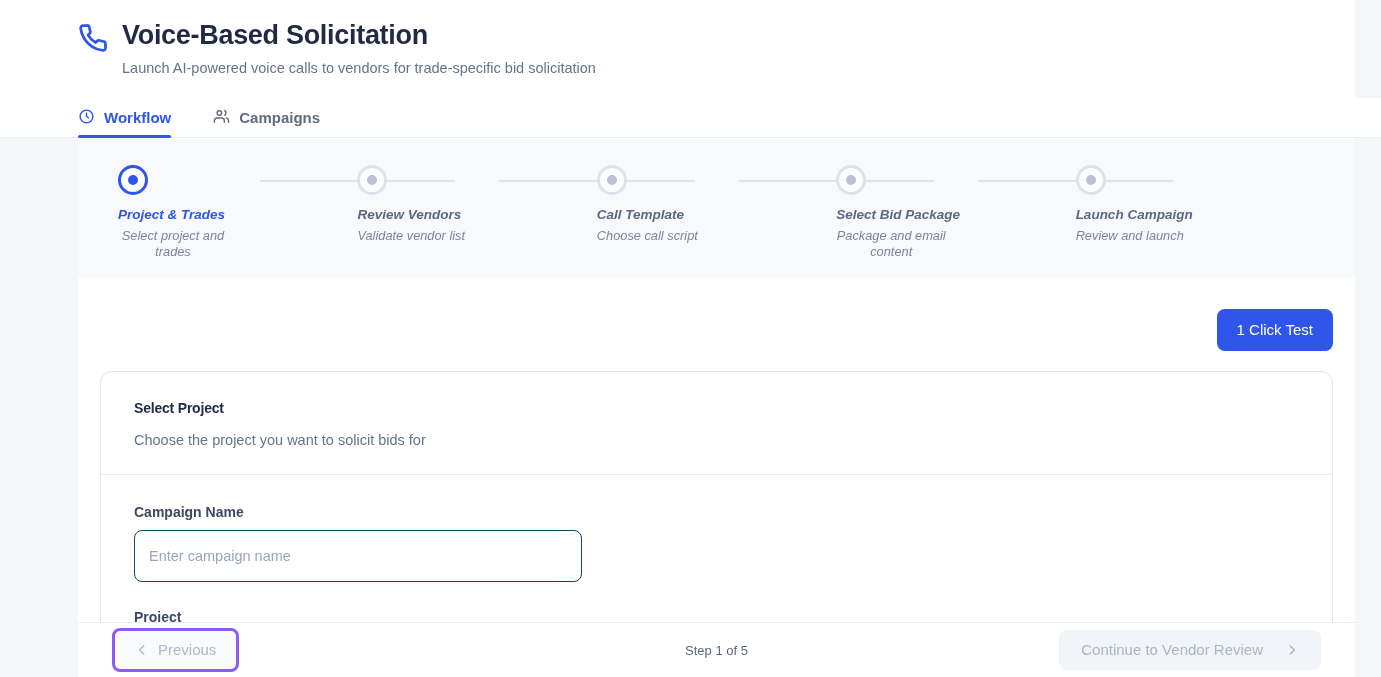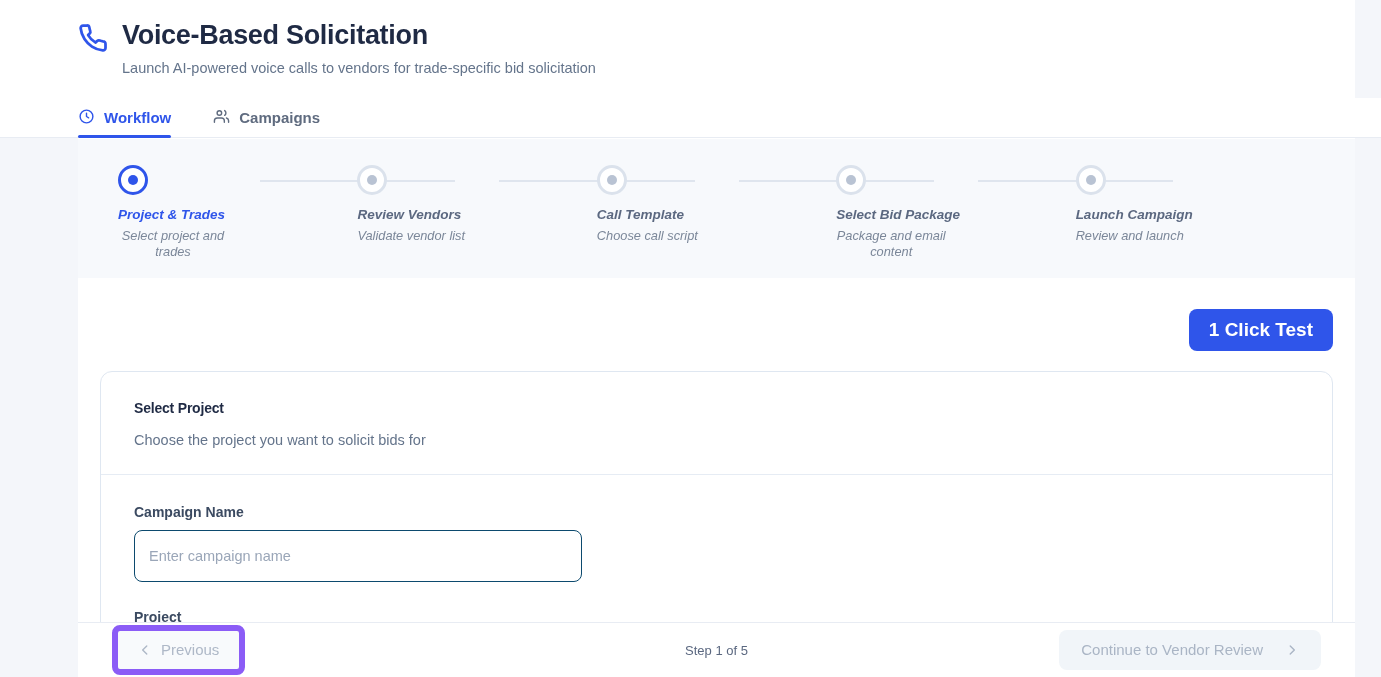--- a/index.html
+++ b/index.html
@@ -185,22 +185,22 @@
     display: flex;
     justify-content: flex-end;
     padding: 31px 0 20px 0;
   }
   .btn-primary {
     background: #2f55ea;
     color: #ffffff;
     border: none;
     border-radius: 8px;
     font-family: inherit;
-    font-size: 19px;
-    font-weight: bold;
+    font-size: 15px;
+    font-weight: normal;
     padding: 12px 20px;
     cursor: pointer;
     line-height: 18px;
   }
 
   .card {
     border: 1px solid #dfe7f1;
     border-radius: 12px;
     background: #ffffff;
     overflow: hidden;
@@ -260,21 +260,21 @@
     display: flex;
     align-items: center;
     padding: 0 34px;
   }
   .btn-ghost {
     display: flex;
     align-items: center;
     gap: 9px;
     background: #f8fafc;
     color: #aeb8c7;
-    border: 6px solid #8b5cf6;
+    border: 3px solid #8b5cf6;
     border-radius: 8px;
     font-family: inherit;
     font-size: 15px;
     padding: 10px 20px;
     cursor: default;
     line-height: 18px;
   }
   .btn-next {
     display: flex;
     align-items: center;

